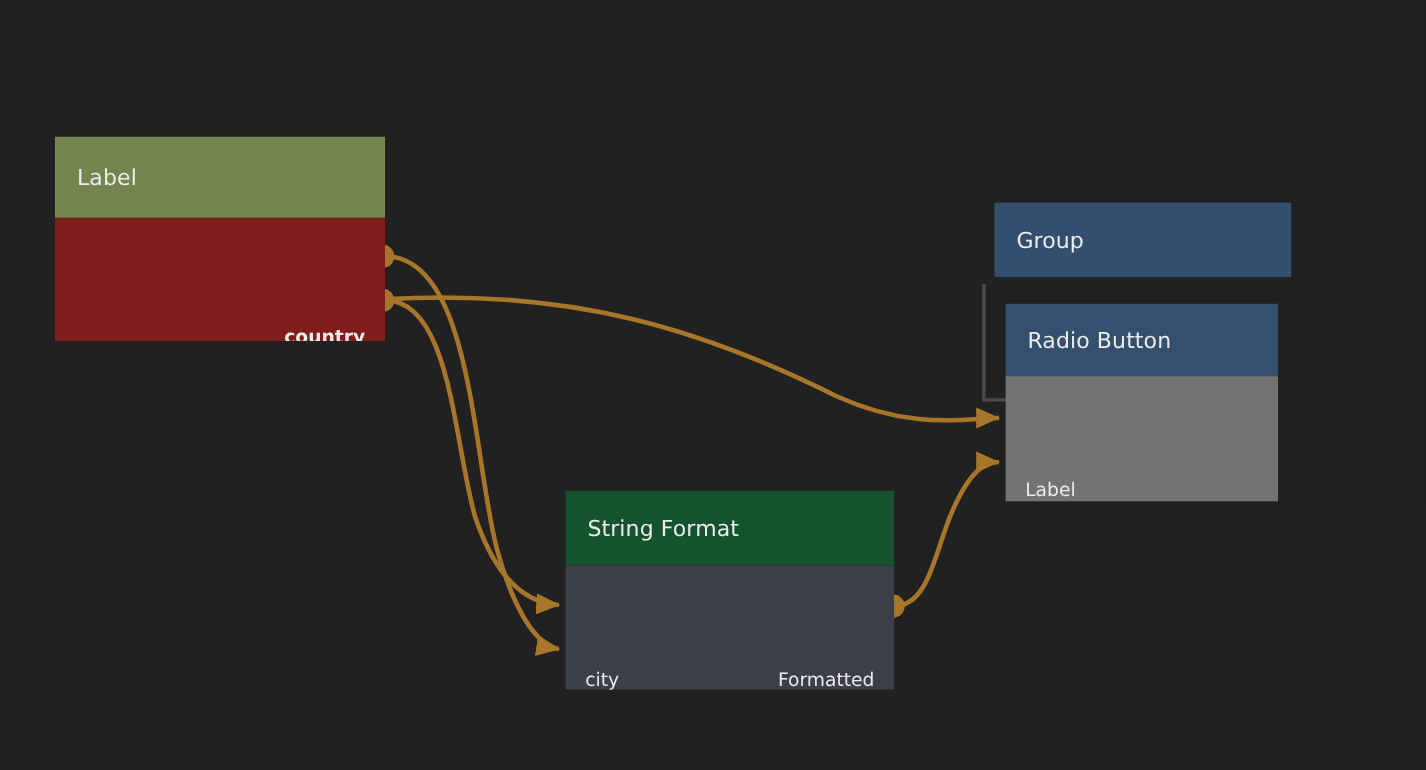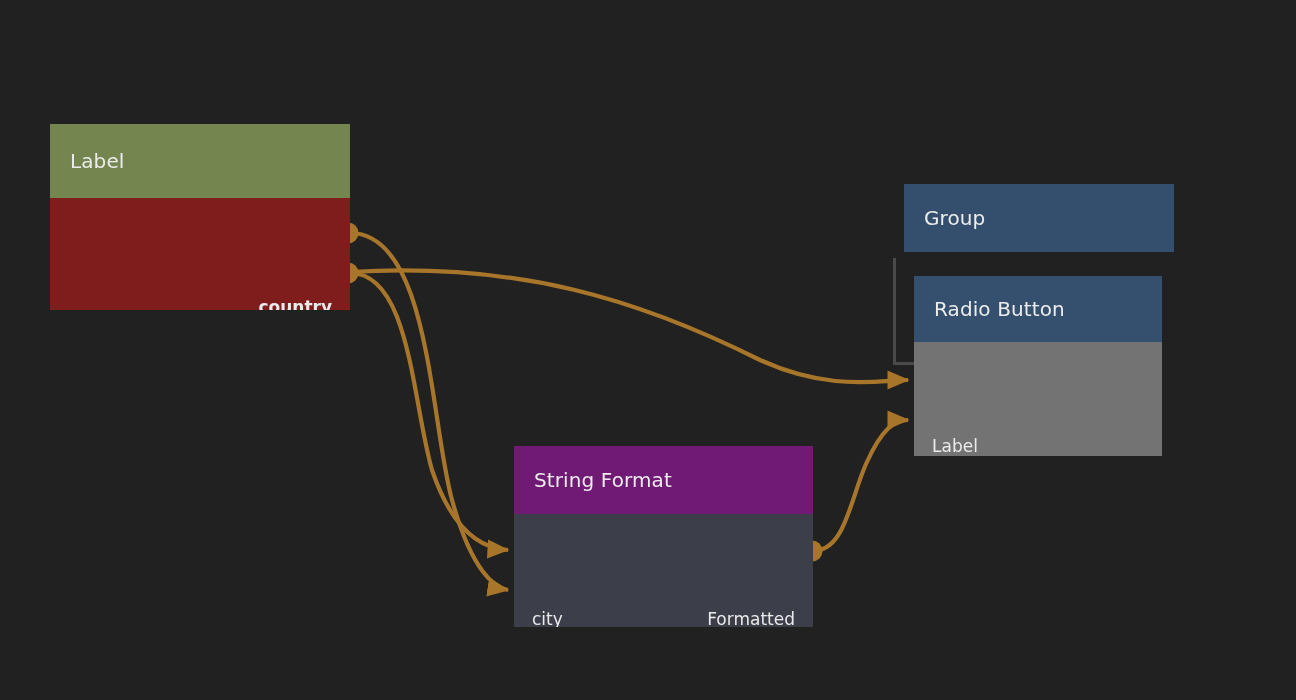--- a/index.html
+++ b/index.html
@@ -70,21 +70,21 @@
   #node-object .node-body { height: 112px; background: #7f1d1d; font-weight: bold; }
   
   #node-group { left: 874px; top: 184px; width: 300px; height: 68px; padding-left: 30px; }
   #node-group .node-header { height: 68px; background: #344f6d; }
   
   #node-radio { left: 914px; top: 276px; width: 248px; height: 180px; }
   #node-radio .node-header { height: 66px; background: #34506e; }
   #node-radio .node-body { height: 114px; background: #737373; }
   
   #node-strfmt { left: 514px; top: 446px; width: 299px; height: 181px; }
-  #node-strfmt .node-header { height: 68px; background: #701a75; }
+  #node-strfmt .node-header { height: 68px; background: #14532d; }
   #node-strfmt .node-body { height: 113px; background: #3c3e4a; }
   
   .bracket {
     position: absolute;
     border-left: 3px solid #4a4a4a;
     border-bottom: 3px solid #4a4a4a;
     pointer-events: none;
   }
   #bracket-group-radio { left: 893px; top: 258px; width: 24px; height: 104px; }
 </style>

